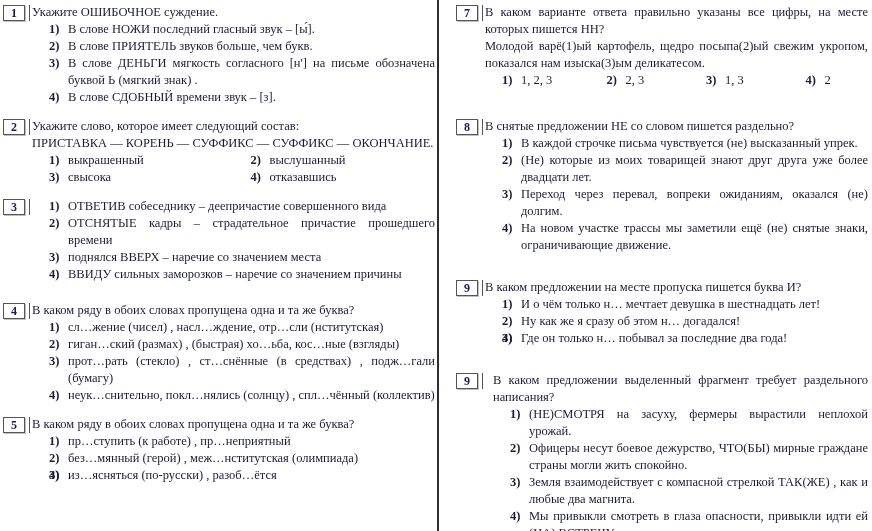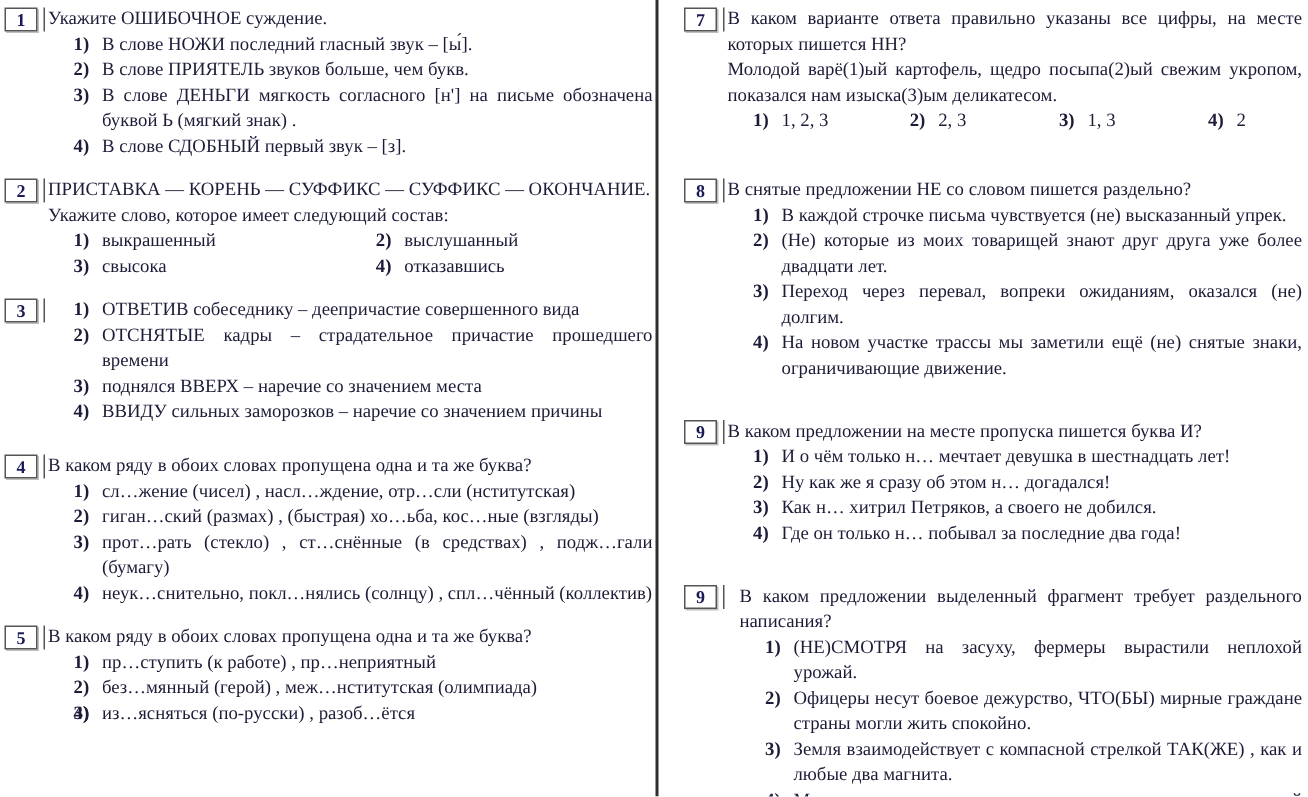--- a/index.html
+++ b/index.html
@@ -59,30 +59,30 @@
       <section class="q">
         <span class="qnum">
           <span class="qnum-box">1</span>
           <span class="qnum-rule"></span>
         </span>
         <p class="para"><span>Укажите ОШИБОЧНОЕ суждение.</span></p>
         <div class="opts cols-1">
           <div class="opt"><span class="omark">1)</span><span class="otext">В слове НОЖИ последний гласный звук – [ы́].</span></div>
           <div class="opt"><span class="omark">2)</span><span class="otext">В слове ПРИЯТЕЛЬ звуков больше, чем букв.</span></div>
           <div class="opt"><span class="omark">3)</span><span class="otext">В слове ДЕНЬГИ мягкость согласного [н'] на письме обозначена буквой Ь (мягкий знак) .</span></div>
-          <div class="opt"><span class="omark">4)</span><span class="otext">В слове СДОБНЫЙ первый звук – [з].</span></div>
+          <div class="opt"><span class="omark">4)</span><span class="otext">В слове СДОБНЫЙ времени звук – [з].</span></div>
         </div>
       </section>
       <section class="q">
         <span class="qnum">
           <span class="qnum-box">2</span>
           <span class="qnum-rule"></span>
         </span>
+        <p class="para"><span>Укажите слово, которое имеет следующий состав:</span></p>
         <p class="para"><span>ПРИСТАВКА — КОРЕНЬ — СУФФИКС — СУФФИКС — ОКОНЧАНИЕ.</span></p>
-        <p class="para"><span>Укажите слово, которое имеет следующий состав:</span></p>
         <div class="opts cols-2">
           <div class="opt"><span class="omark">1)</span><span class="otext">выкрашенный</span></div>
           <div class="opt"><span class="omark">2)</span><span class="otext">выслушанный</span></div>
           <div class="opt"><span class="omark">3)</span><span class="otext">свысока</span></div>
           <div class="opt"><span class="omark">4)</span><span class="otext">отказавшись</span></div>
         </div>
       </section>
       <section class="q">
         <span class="qnum">
           <span class="qnum-box">3</span>
@@ -153,21 +153,21 @@
       </section>
       <section class="q">
         <span class="qnum">
           <span class="qnum-box">9</span>
           <span class="qnum-rule"></span>
         </span>
         <p class="para"><span>В каком предложении на месте пропуска пишется буква И?</span></p>
         <div class="opts cols-1">
           <div class="opt"><span class="omark">1)</span><span class="otext">И о чём только н… мечтает девушка в шестнадцать лет!</span></div>
           <div class="opt"><span class="omark">2)</span><span class="otext">Ну как же я сразу об этом н… догадался!</span></div>
-          <div class="opt"><span class="omark">3)</span><span class="otext">Как н… хитрил Петряков, а своего не добился.</span></div>
+          <div class="opt"><span class="omark">3)</span></div>
           <div class="opt"><span class="omark">4)</span><span class="otext">Где он только н… побывал за последние два года!</span></div>
         </div>
       </section>
       <section class="q wide">
         <span class="qnum">
           <span class="qnum-box">9</span>
           <span class="qnum-rule"></span>
         </span>
         <p class="para"><span>В каком предложении выделенный фрагмент требует раздельного написания?</span></p>
         <div class="opts cols-1">

